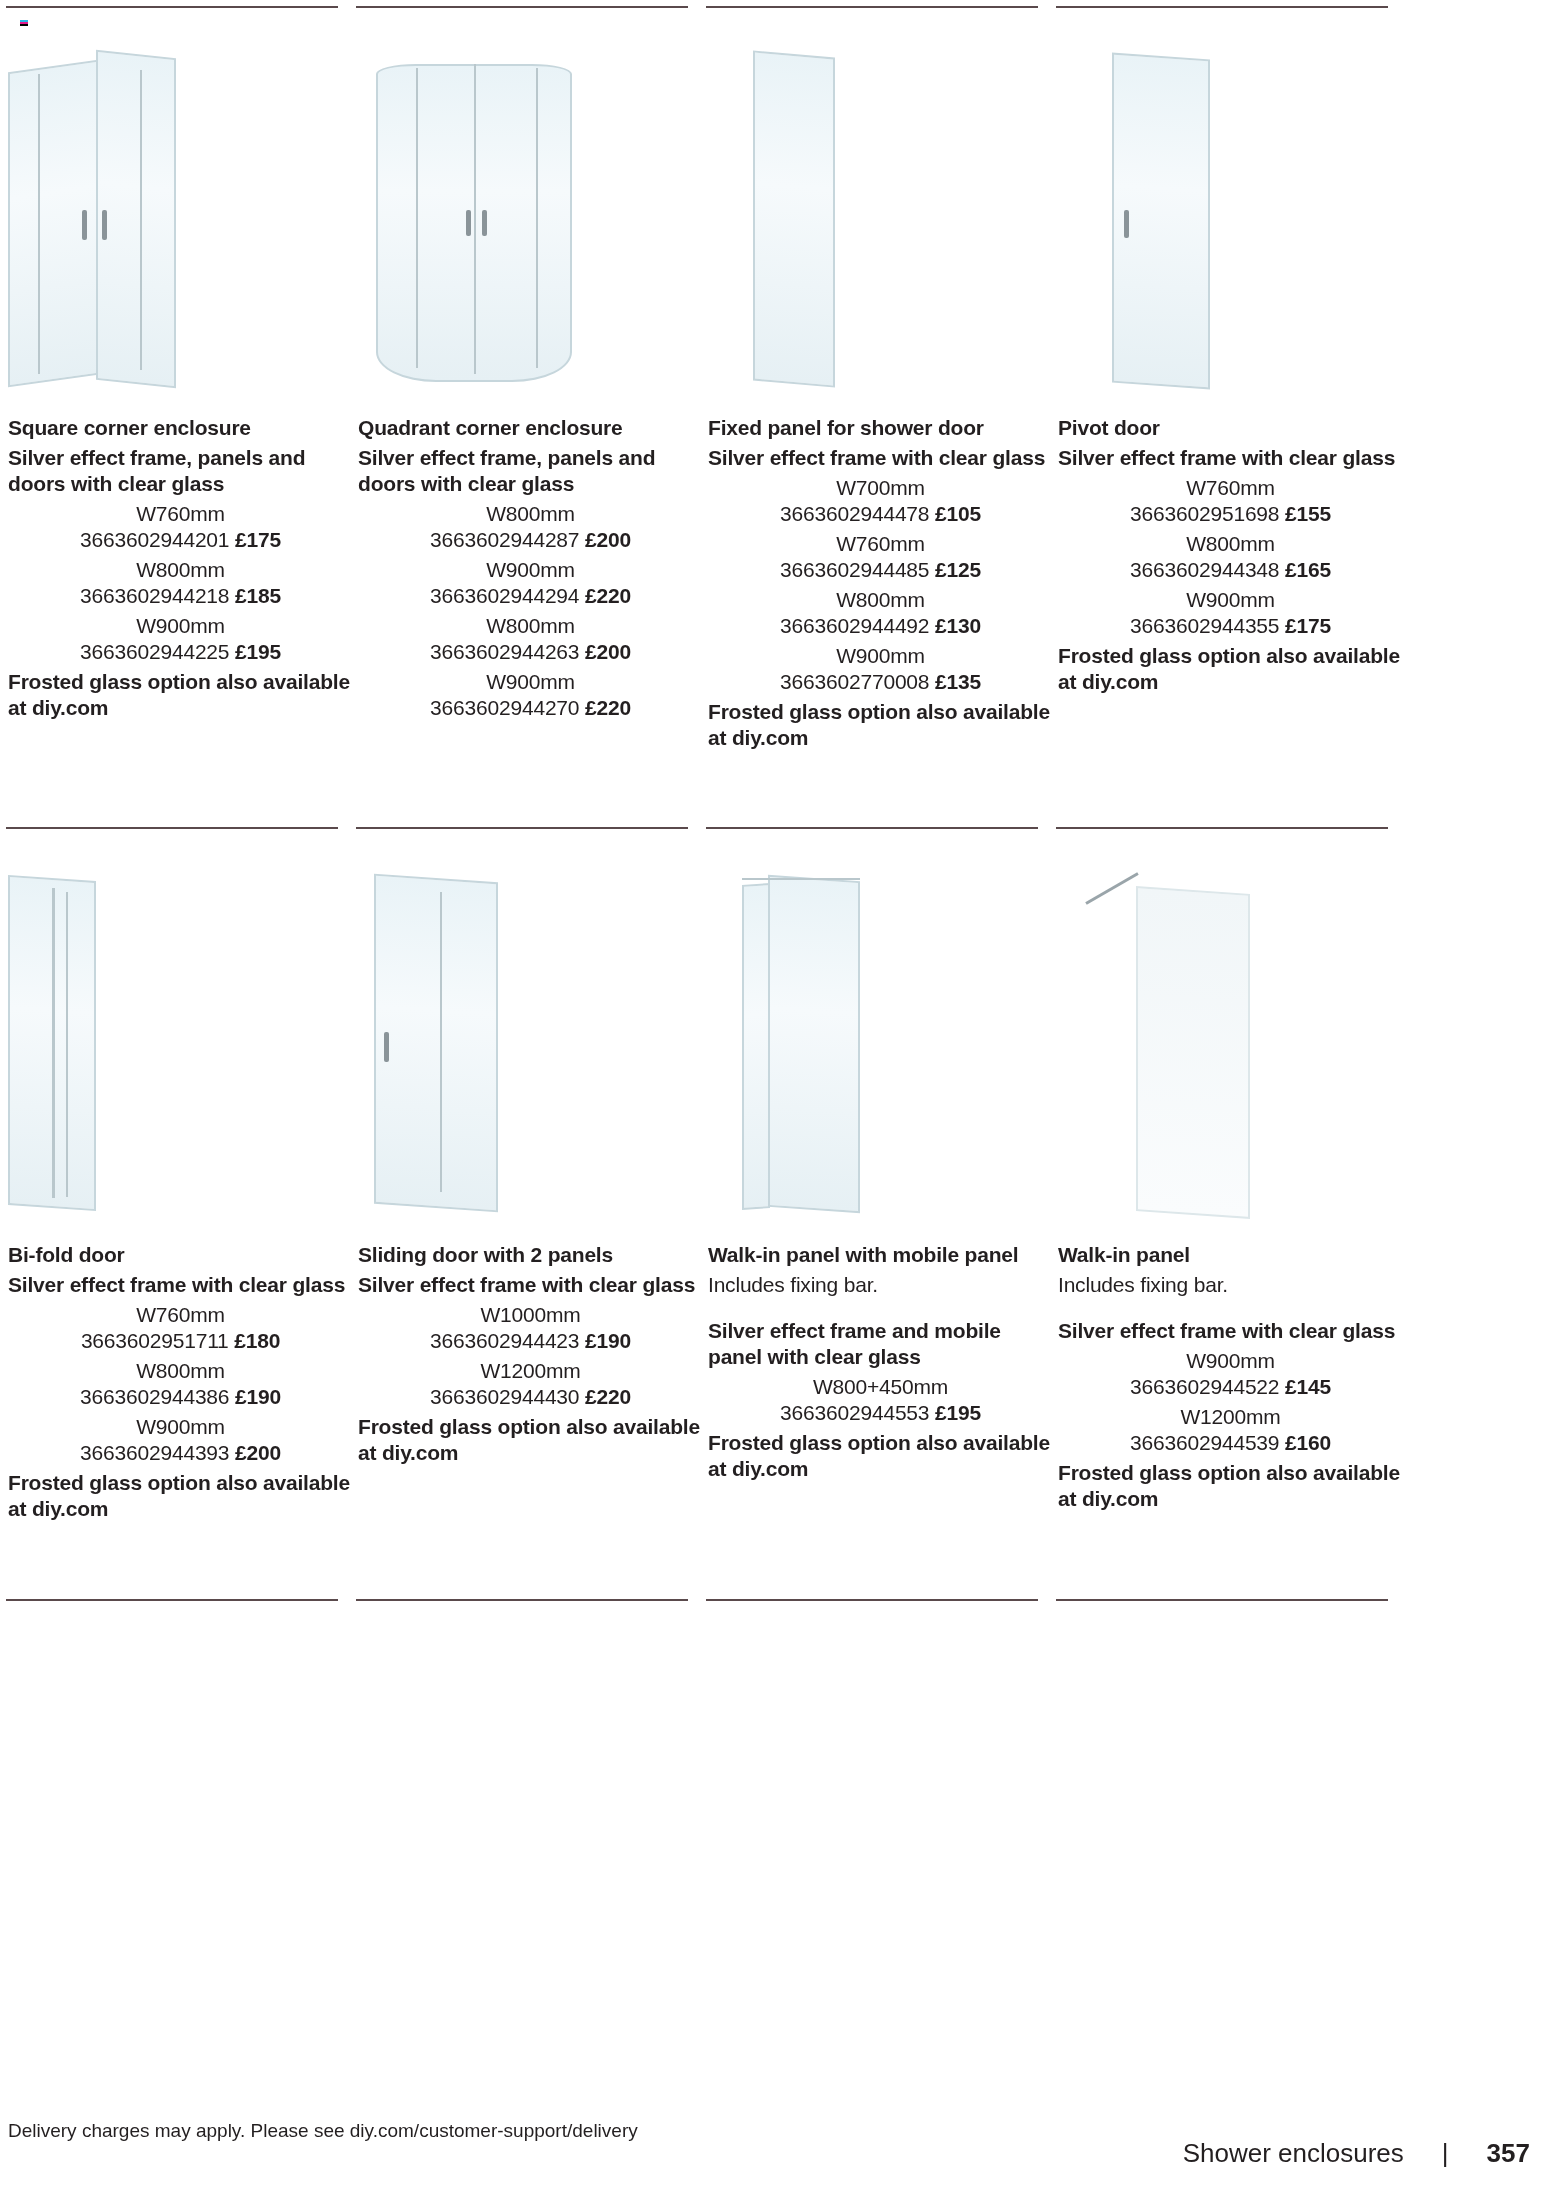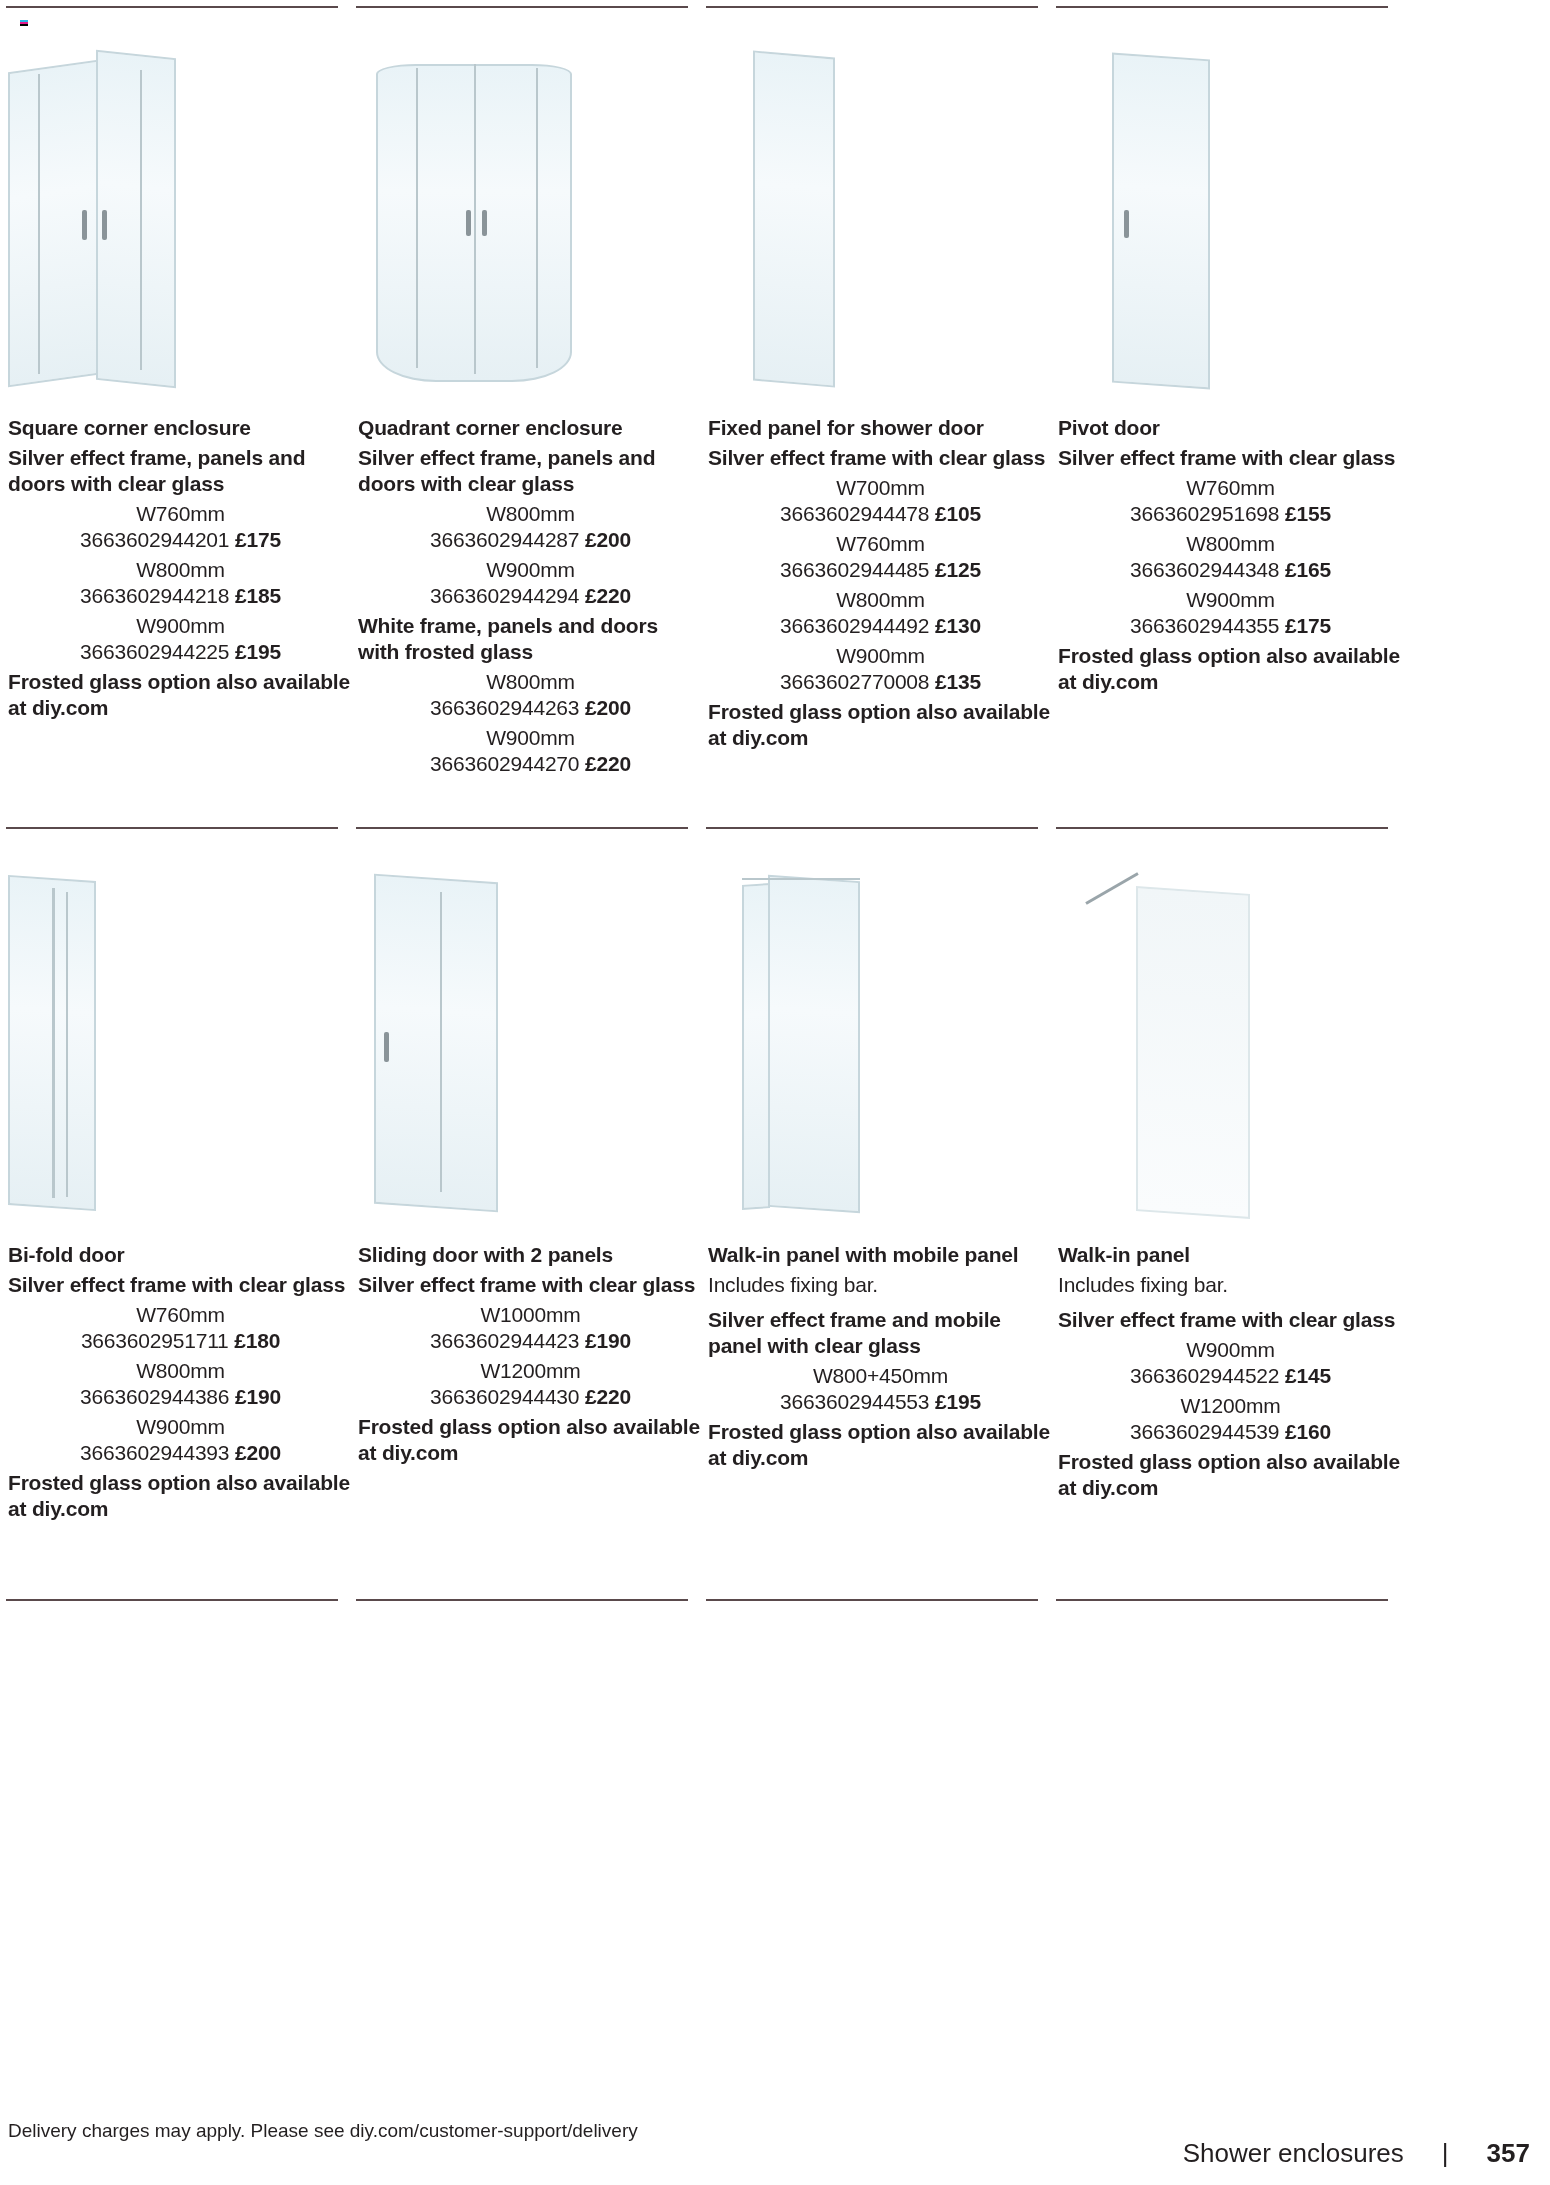--- a/index.html
+++ b/index.html
@@ -12,21 +12,21 @@
   }
   .cmyk { position: absolute; left: 20px; top: 20px; width: 8px; }
   .cmyk span { display: block; height: 2px; }
   .product { position: absolute; width: 340px; }
   .product .img {
     position: relative; width: 340px; height: 350px;
   }
   .product .text { position: absolute; left: 0; width: 345px; font-size: 21px; line-height: 26px; letter-spacing: -0.2px; }
   .product .text .title { font-weight: bold; margin-bottom: 4px; }
   .product .text .sub { font-weight: bold; margin-bottom: 4px; }
-  .product .text .note { font-weight: normal; margin-bottom: 9px; }
+  .product .text .note { font-weight: normal; margin-bottom: 20px; }
   .product .text .variant { margin-bottom: 4px; text-align: center; }
   .product .text .variant .w { display: block; }
   .product .text .variant .code { }
   .product .text .variant .price { font-weight: bold; }
   .product .text .frost { font-weight: bold; }
   .footer-note { position: absolute; left: 8px; top: 2120px; font-size: 19px; line-height: 22px; color: #231f20; }
   .footer-section { position: absolute; right: 20px; top: 2138px; font-size: 26px; display: flex; align-items: center; gap: 24px; }
   .footer-section .sep { font-size: 26px; padding: 0 14px; }
   .footer-section .page { font-weight: bold; }
   
@@ -100,21 +100,20 @@
     <div class="title">Quadrant corner enclosure</div>
     <div class="sub">Silver effect frame, panels and doors with clear glass</div>
     <div class="variant">
       <span class="w">W800mm</span>
       <span class="code">3663602944287</span> <span class="price">£200</span>
     </div>
     <div class="variant">
       <span class="w">W900mm</span>
       <span class="code">3663602944294</span> <span class="price">£220</span>
     </div>
-    <div class="sub">White frame, panels and doors with frosted glass</div>
     <div class="variant">
       <span class="w">W800mm</span>
       <span class="code">3663602944263</span> <span class="price">£200</span>
     </div>
     <div class="variant">
       <span class="w">W900mm</span>
       <span class="code">3663602944270</span> <span class="price">£220</span>
     </div>
   </div>
 </div>

